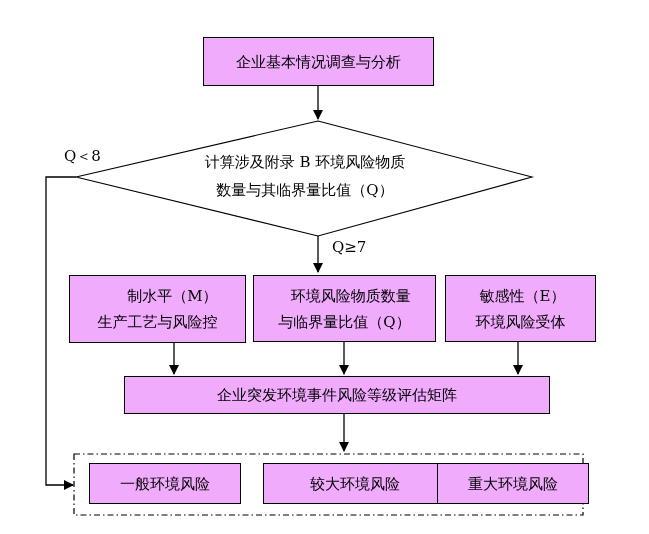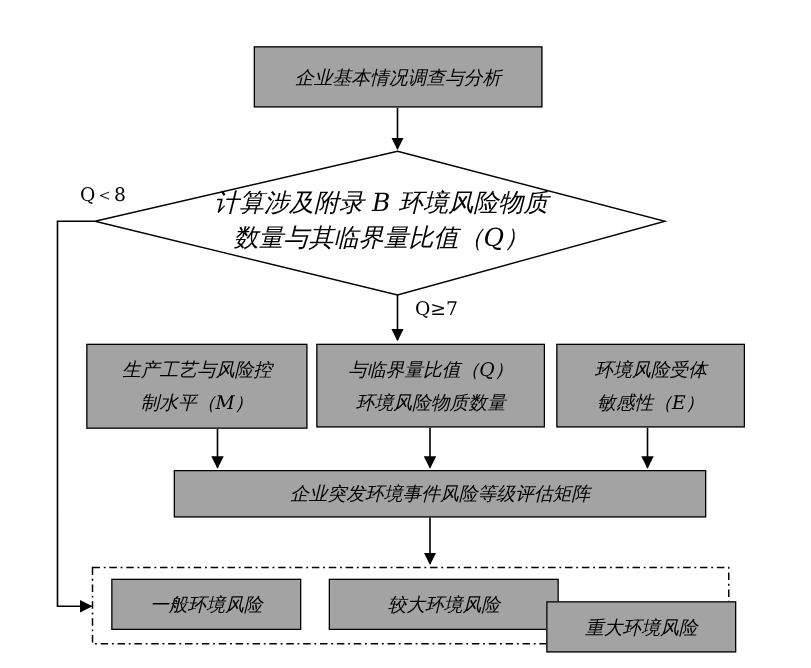--- a/index.html
+++ b/index.html
@@ -1,24 +1,24 @@
 <!DOCTYPE html>
 <html><head>
 <meta charset="utf-8">
 <style>
   html, body { margin: 0; padding: 0; background: #ffffff; }
   body { width: 649px; height: 534px; position: relative; overflow: hidden;
          font-family: "DejaVu Serif", "Liberation Serif", serif; color: #000; }
   svg.lines { position: absolute; left: 0; top: 0; }
-  .box { position: absolute; border: 1.3px solid #000; box-sizing: border-box; background: #a3a3a3;
-         display: flex; align-items: center; justify-content: center; text-align: center;
-         font-size: 15px; line-height: 26px; font-style: italic; }
+  .box { position: absolute; border: 1.3px solid #000; box-sizing: border-box; background: #f0abfc;
+         display: flex; align-items: center; justify-content: center; text-align: right;
+         font-size: 15px; line-height: 26px; }
   .label { position: absolute; font-size: 15px; white-space: nowrap; }
   .dtext { position: absolute; left: 160px; width: 290px; top: 148px; text-align: center;
-           font-size: 20px; line-height: 28px; font-style: italic; }
+           font-size: 15px; line-height: 28px; }
 </style>
 </head>
 <body>
 
 <svg class="lines" width="649" height="534">
   <defs>
     <marker id="ah" markerWidth="10" markerHeight="10" refX="9" refY="5" orient="auto" markerUnits="userSpaceOnUse">
       <path d="M0,0 L10,5 L0,10 z" fill="#000"></path>
     </marker>
   </defs>
@@ -47,42 +47,42 @@
 <div class="dtext">
   <div>计算涉及附录 B 环境风险物质</div>
   <div>数量与其临界量比值（Q）</div>
 </div>
 
 <div class="label" style="left:64px; top:147px;">Q＜8</div>
 <div class="label" style="left:332px; top:238px;">Q≥7</div>
 
 <div class="box" style="left:69px; top:275px; width:177px; height:68px;">
   <div>
+    <div>制水平（M）</div>
     <div>生产工艺与风险控</div>
-    <div>制水平（M）</div>
   </div>
 </div>
 <div class="box" style="left:253px; top:275px; width:183px; height:67px;">
   <div>
+    <div>环境风险物质数量</div>
     <div>与临界量比值（Q）</div>
-    <div>环境风险物质数量</div>
   </div>
 </div>
 <div class="box" style="left:445px; top:275px; width:151px; height:67px;">
   <div>
+    <div>敏感性（E）</div>
     <div>环境风险受体</div>
-    <div>敏感性（E）</div>
   </div>
 </div>
 
-<div class="box" style="left:124px; top:376px; width:426px; height:38px;margin-left:15px;">
+<div class="box" style="left:124px; top:376px; width:426px; height:38px;">
   <span>企业突发环境事件风险等级评估矩阵</span>
 </div>
 
 <div class="box" style="left:89px; top:463px; width:152px; height:41px;">
   <span>一般环境风险</span>
 </div>
 <div class="box" style="left:263px; top:463px; width:184px; height:41px;">
   <span>较大环境风险</span>
 </div>
-<div class="box" style="left:437px; top:463px; width:152px; height:41px;margin-top:18px;">
+<div class="box" style="left:437px; top:463px; width:152px; height:41px;">
   <span>重大环境风险</span>
 </div>
 
 </body></html>

